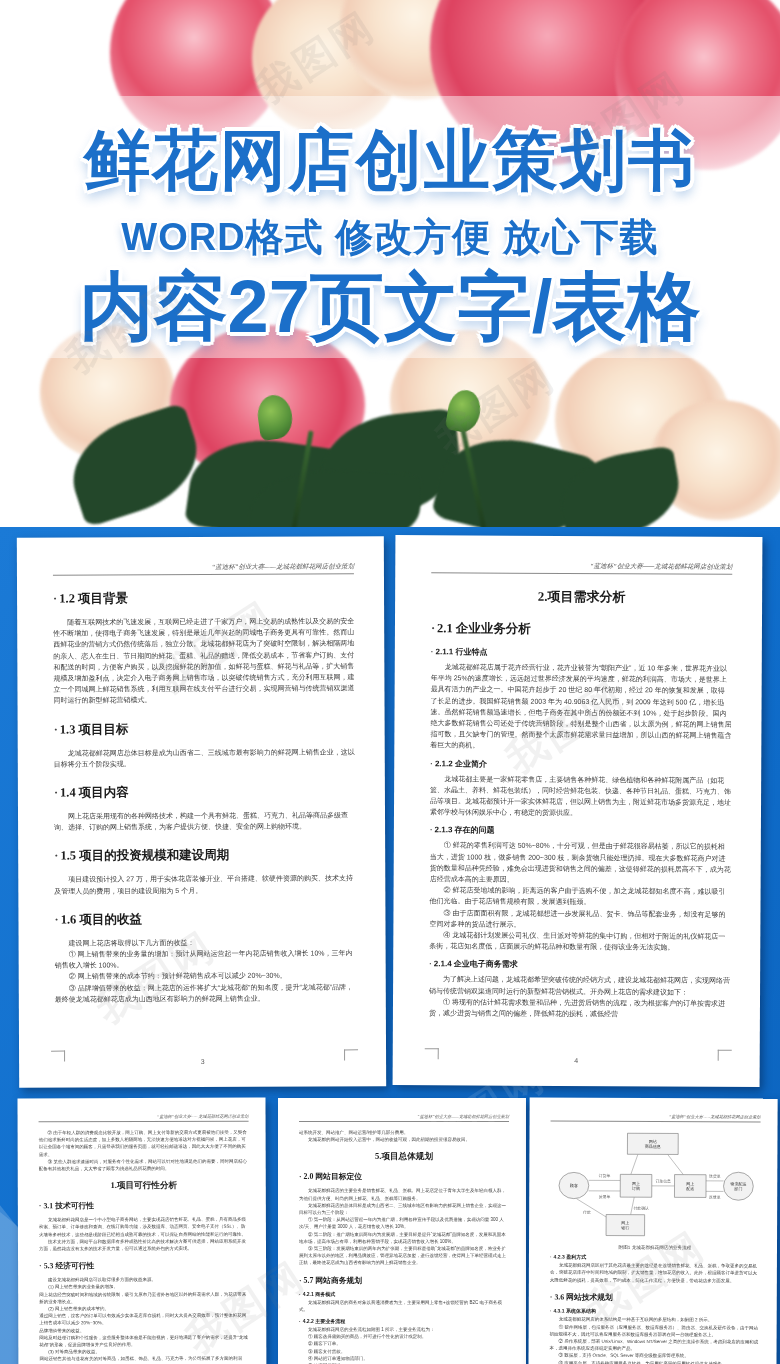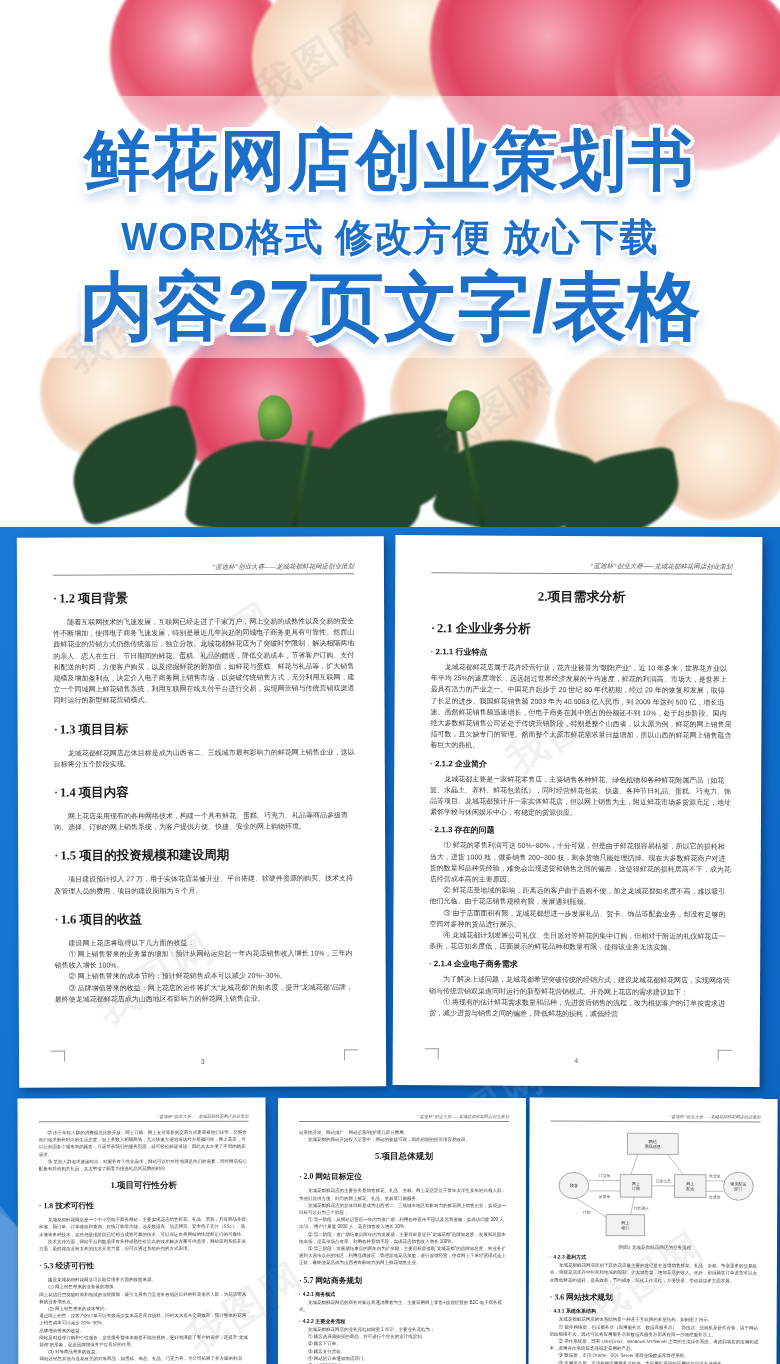--- a/index.html
+++ b/index.html
@@ -164,21 +164,21 @@
         <div class="page-footer">4</div>
         <span class="corner l"></span>
         <span class="corner r"></span>
       </div>
     <div id="page3" class="doc-page sm">
         <div class="doc-hdr">“蓝迪杯”创业大赛——龙城花都鲜花网店创业策划</div>
         <div class="doc-hr"></div>
         <p class="blk-li">② 由于年轻人群的消费观念比较开放，网上订购、网上支付等新的交易方式更易被他们接受，又契合他们追求新鲜时尚的生活态度，加上多数人相隔两地，无法快速方便地送达对方祝福问候，网上花店，可以让全国各个城市间的顾客，只需登录我们的服务页面，就可轻松邮递送达，因此大大方便了不同的购买需求。</p>
         <p class="blk-li">③ 某些人群追求速递时尚，对服务有个性化需求，网站可以针对性地满足他们的需要，同时网店精心配备有其他相关礼品，大大节省了顾客为挑选礼品所花费的时间。</p>
         <div class="blk-h1c">1.项目可行性分析</div>
-        <div class="blk-h2">1.8 技术可行性</div>
+        <div class="blk-h2">3.1 技术可行性</div>
         <p class="blk-p">龙城花都鲜花网店是一个中小型电子商务网站，主要实现花店销售鲜花、礼品、蛋糕，具有商品多级检索、预订单、订单修改和查询、在线订购等功能，涉及数据库、动态网页、安全电子支付（SSL）、防火墙等多种技术，这些都是现阶段已经相当成熟可靠的技术，可以保证自身网站的性能和运行的可靠性。</p>
         <p class="blk-p">技术支持方面，网站平台和数据库有多种成熟性价比高的技术解决方案可供选择，网站应用系统开发方面，虽然花店没有太多的技术开发力量，但可以通过系统外包的方式实现。</p>
         <div class="blk-h2">5.3 经济可行性</div>
         <p class="blk-p">建设龙城花都鲜花网店可以取得很多方面的收益来源。</p>
         <p class="blk-li">(1) 网上销售带来的业务量的增加。</p>
         <p class="blk-pc">网上花店经营突破时间和地域的传统限制，吸引太原市乃至省外各地区以外的鲜花需求人群，为花店带来新的业务增长点。</p>
         <p class="blk-li">(2) 网上销售带来的成本节约。</p>
         <p class="blk-pc">通过网上销售，按客户的订单可以有效减少实体花店库存损耗，同时大大提高交易效率，预计整体鲜花网上销售成本可以减少 20%~30%。</p>
         <p class="blk-pc">品牌增值带来的收益。</p>
         <p class="blk-pc">网站及时处理订购和个性服务，这些服务整体体验是不能忽视的，更好地满足了客户的需求，还提升“龙城花都”的形象，促进品牌增值并产生良好的作用。</p>

